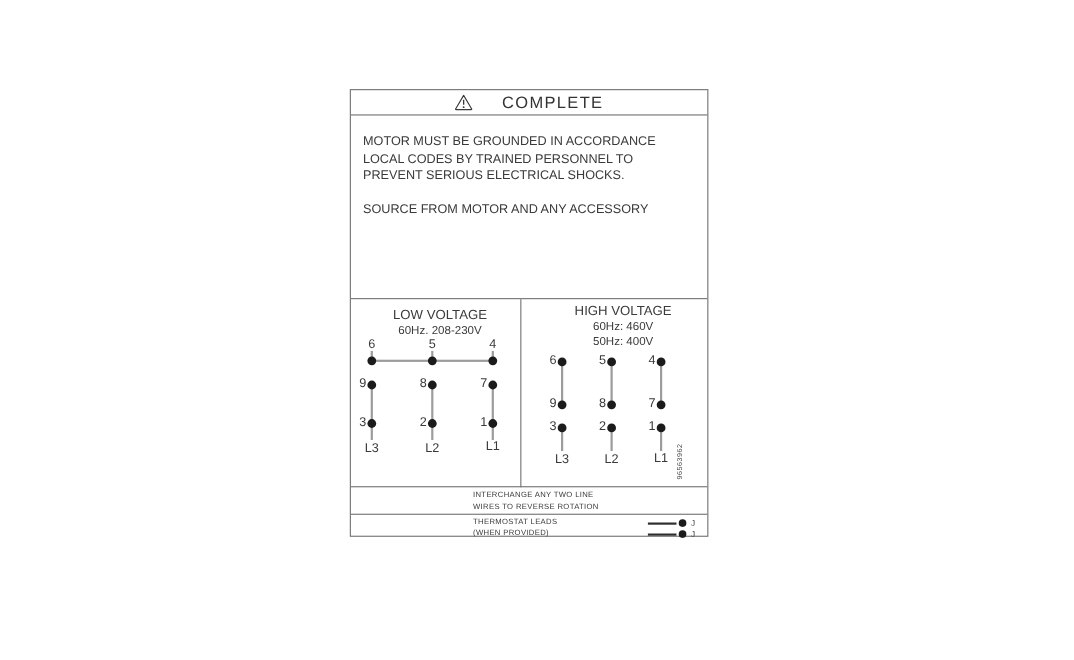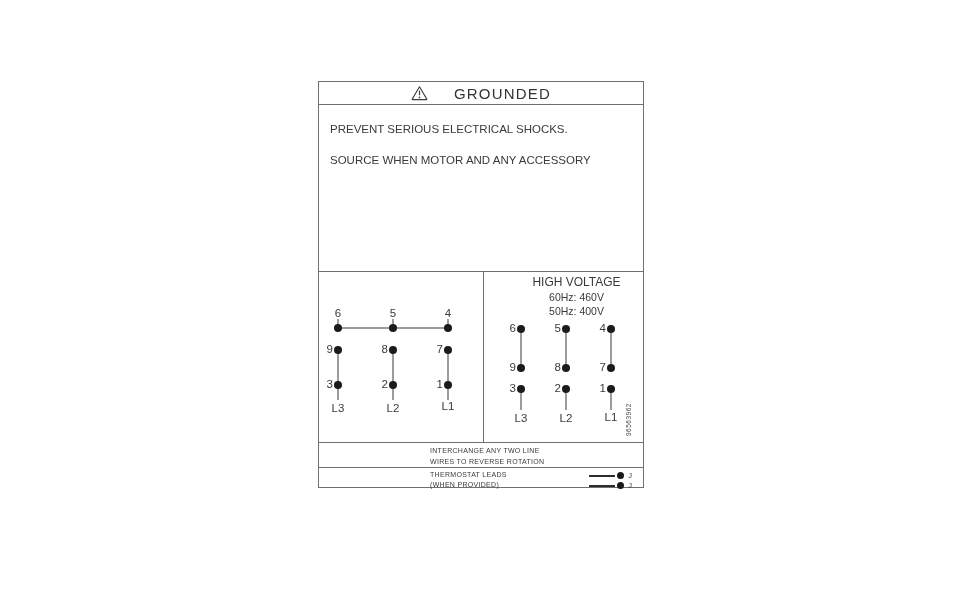--- a/index.html
+++ b/index.html
@@ -13,21 +13,21 @@
   .hdr-title{font-size:15px;letter-spacing:1.2px;color:#333;}
   
   .body-text{position:absolute;left:0;top:23px;right:0;height:166px;box-sizing:border-box;
              padding:17px 10px 0 11px;}
   .body-text .pline{font-size:11.5px;line-height:15.6px;white-space:nowrap;}
   .pgap{height:15px;}
   
   .diag{position:absolute;left:0;top:189px;right:0;height:171px;border-top:1px solid #707070;box-sizing:border-box;}
   .half{position:absolute;top:0;height:171px;}
   .half.low{left:0;width:162px;}
-  .half.high{left:164px;width:163px;border-left:1px solid #707070;box-sizing:content-box;}
+  .half.high{left:154px;width:163px;border-left:1px solid #707070;box-sizing:content-box;}
   .dtitle{font-size:12px;line-height:14.5px;text-align:center;}
   .dsub{font-size:10.5px;line-height:14px;text-align:center;}
   .low-head{padding-top:7px;}
   .high-head{padding-top:3px;padding-left:22px;}
   .dot{position:absolute;width:8px;height:8px;border-radius:50%;background:#1b1b1b;}
   .vline{position:absolute;width:2px;background:#9c9c9c;}
   .hline{position:absolute;height:2px;background:#9c9c9c;}
   .num{position:absolute;font-size:11.5px;color:#3a3a3a;line-height:12px;}
   .num.above{width:16px;text-align:center;}
   .num.left{width:12px;text-align:right;}
@@ -54,32 +54,38 @@
 
 <div class="canvas">
   <div class="label-box">
 
     <div class="hdr">
       <svg class="tri" width="17" height="16" viewBox="0 0 20 18">
         <path d="M10 1.6 L18.6 16.2 Q18.8 16.8 18.2 16.8 L1.8 16.8 Q1.2 16.8 1.4 16.2 Z" fill="none" stroke="#3a3a3a" stroke-width="1.2" stroke-linejoin="round"></path>
         <line x1="10" y1="6.2" x2="10" y2="11.6" stroke="#3a3a3a" stroke-width="1.4"></line>
         <circle cx="10" cy="14.2" r="1" fill="#3a3a3a"></circle>
       </svg>
-      <span class="hdr-title">GROUNDED</span>
+      <span class="hdr-title">COMPLETE</span>
     </div>
 
     <div class="body-text">
+      <div class="pline">MOTOR MUST BE GROUNDED IN ACCORDANCE</div>
+      <div class="pline">LOCAL CODES BY TRAINED PERSONNEL TO</div>
       <div class="pline">PREVENT SERIOUS ELECTRICAL SHOCKS.</div>
       <div class="pgap"></div>
-      <div class="pline">SOURCE WHEN MOTOR AND ANY ACCESSORY</div>
+      <div class="pline">SOURCE FROM MOTOR AND ANY ACCESSORY</div>
     </div>
 
     <div class="diag">
 
       <div class="half low">
+        <div class="low-head">
+          <div class="dtitle">LOW VOLTAGE</div>
+          <div class="dsub">60Hz. 208-230V</div>
+        </div>
 
         <div class="hline" style="left:19px;top:55px;width:110px;"></div>
         <div class="vline" style="left:18px;top:47px;height:7px;"></div>
         <div class="vline" style="left:73px;top:47px;height:7px;"></div>
         <div class="vline" style="left:128px;top:47px;height:7px;"></div>
 
         <div class="vline" style="left:18px;top:78px;height:50px;"></div>
         <div class="vline" style="left:73px;top:78px;height:50px;"></div>
         <div class="vline" style="left:128px;top:78px;height:50px;"></div>
 

